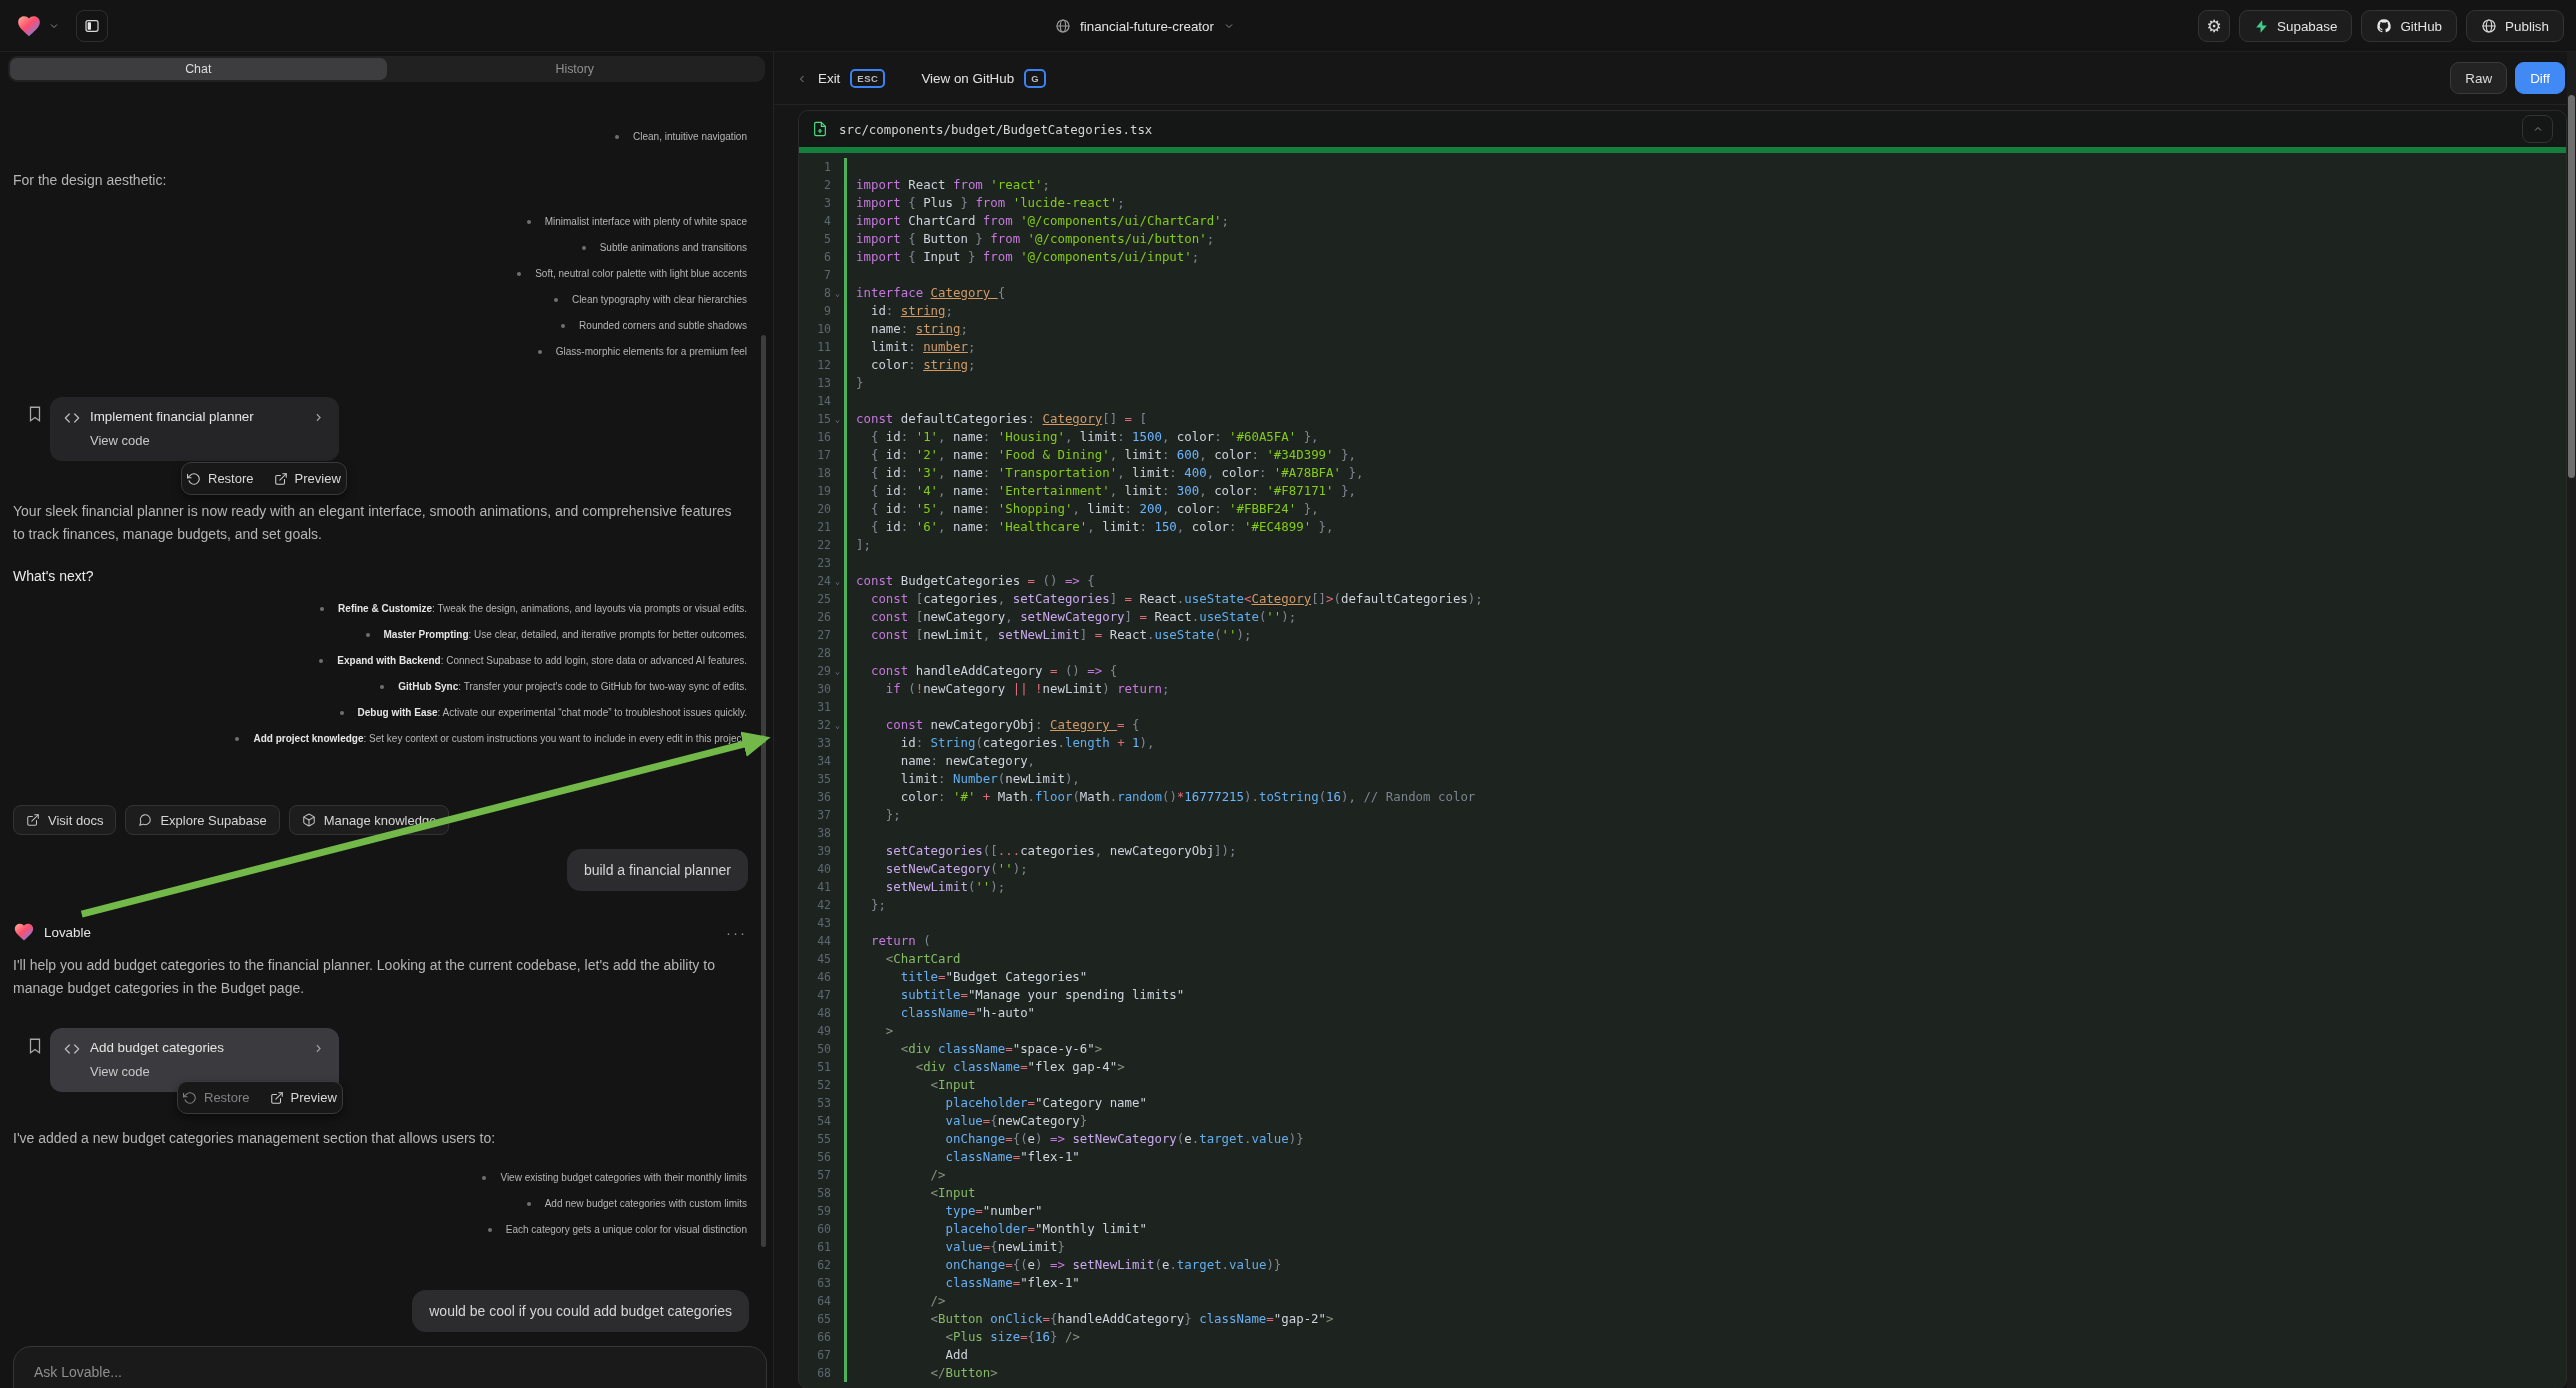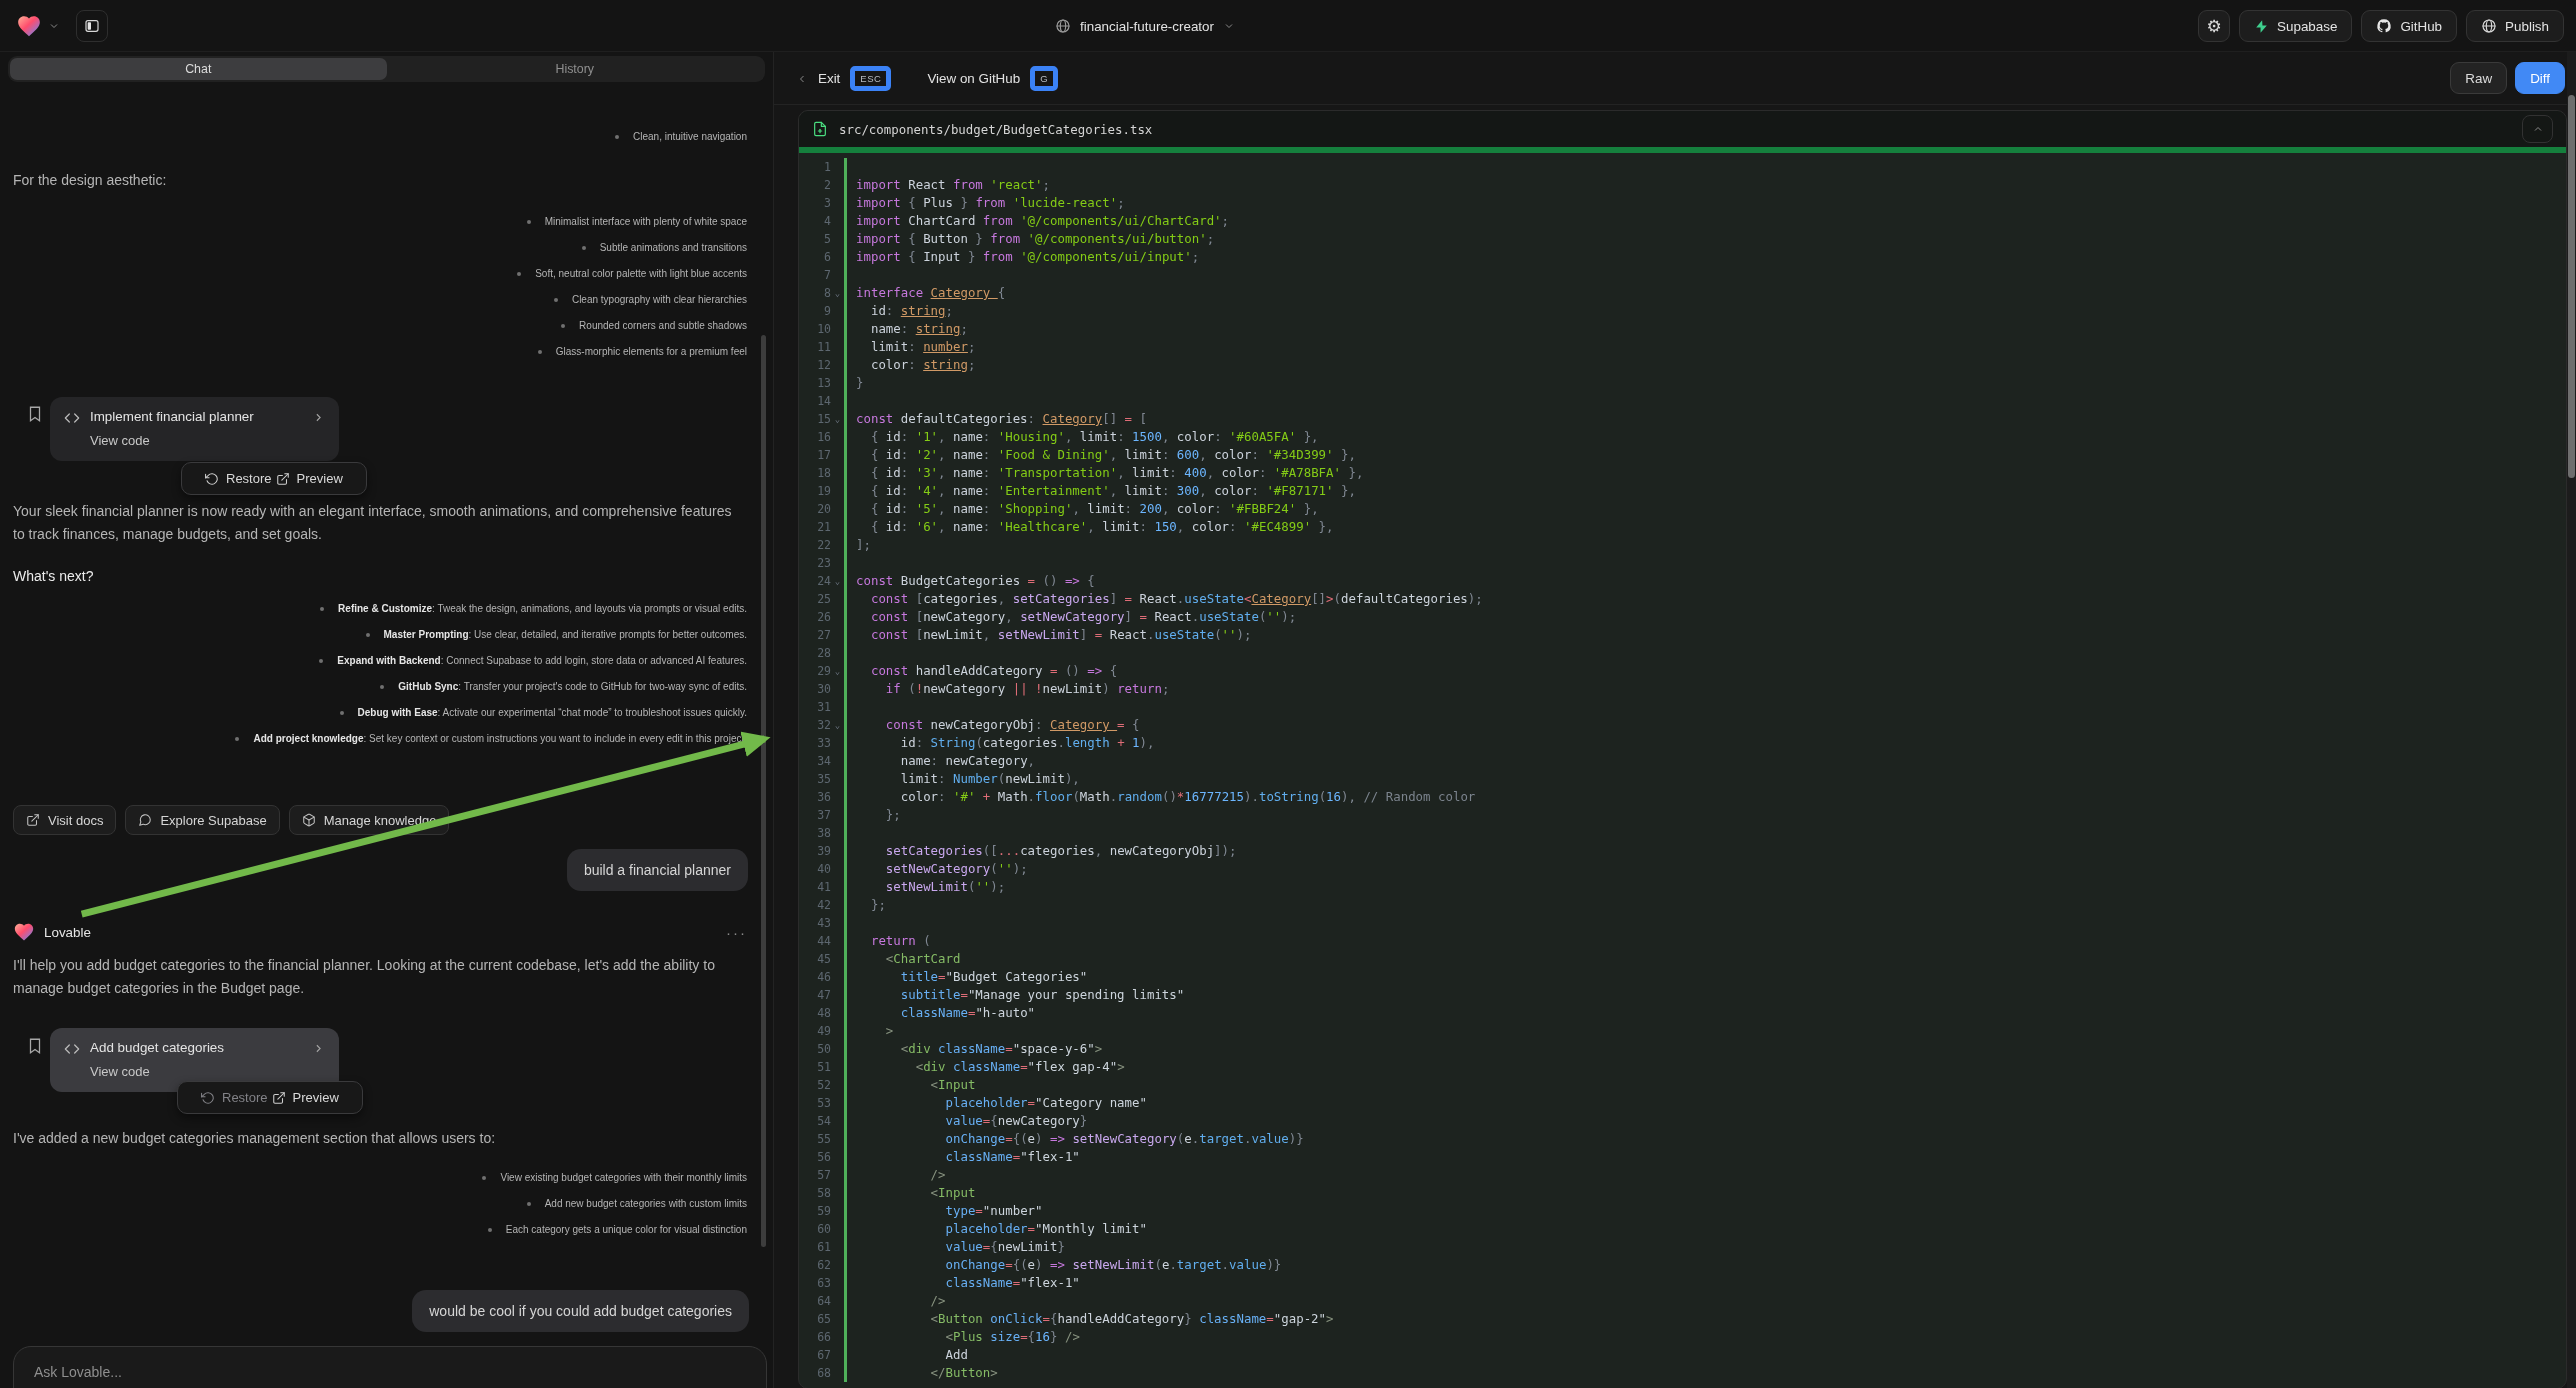--- a/index.html
+++ b/index.html
@@ -38,21 +38,21 @@
 
   .bookmark { position:absolute; width:18px; height:20px; stroke:#a8a8a8; fill:none; stroke-width:1.7; }
   .vcard { position:absolute; left:50px; width:289px; border-radius:12px; padding:12px 14px 13px 14px; }
   .vcard.v1 { background:#252527; }
   .vcard.v2 { background:#3b3b3f; }
   .vcard-row1 { display:flex; align-items:flex-end; gap:10px; }
   .vcard-title { flex:1; font-size:13.4px; color:#e4e4e4; }
   .code-glyph { width:16px; height:12px; stroke:#bdbdbd; fill:none; stroke-width:1.8; stroke-linecap:round; stroke-linejoin:round; }
   .chev-r { width:13px; height:13px; stroke:#a5a5a5; fill:none; stroke-width:2; }
   .vcard-row2 { margin:9px 0 0 26px; font-size:13px; color:#c8c8c8; }
-  .pill { position:absolute; display:flex; align-items:center; gap:4px; background:#181818; border:1px solid #3a3a3c; border-radius:10px; padding:8px 23px; box-shadow:0 4px 10px rgba(0,0,0,.45); }
+  .pill { position:absolute; display:flex; align-items:center; gap:20px; background:#181818; border:1px solid #3a3a3c; border-radius:10px; padding:8px 5px; box-shadow:0 4px 10px rgba(0,0,0,.45); }
   .pill .pbtn { display:flex; align-items:center; gap:7px; font-size:13px; color:#d9d9d9; }
   .pill .pbtn.dim { color:#828287; }
   .pill .pbtn.dim .micon { stroke:#828287; }
   .pill .micon { width:14px; height:14px; stroke:#cfcfcf; }
 
   .actions { position:absolute; left:13px; display:flex; gap:9px; }
   .act-btn { height:30px; display:flex; align-items:center; gap:8px; padding:0 12px; background:#1d1d1d; border:1px solid #333; border-radius:8px; font-size:13px; color:#d6d6d6; }
   .act-btn .micon { width:14px; height:14px; stroke:#c2c2c2; }
 
   .bubble { position:absolute; background:#2c2c2f; border-radius:14px; padding:13px 17px; font-size:14px; color:#d6d6d6; white-space:nowrap; }
@@ -63,21 +63,21 @@
   .ask { position:absolute; left:13px; top:1294px; width:754px; height:89px; background:#1a1a1a; border:1px solid #363636; border-radius:18px; }
   .ask .ph { position:absolute; left:20px; top:17px; font-size:14px; color:#8f8f8f; }
 
   .chat-scroll { position:absolute; left:761px; top:283px; width:5px; height:912px; background:#3d3d3d; border-radius:3px; }
 
   
   .codepanel { position:absolute; left:773px; top:52px; width:1803px; height:1336px; background:#161616; border-left:1px solid #232323; }
   .cp-head { position:absolute; left:0; top:0; width:100%; height:53px; border-bottom:1px solid #232323; }
   .cp-head-left { position:absolute; left:22px; top:0; height:53px; display:flex; align-items:center; gap:10px; }
   .cp-head-left .lbl { font-size:13.4px; color:#e2e2e2; }
-  .kbd { border:5px solid #3b82f6; border-radius:5px; font-size:9.5px; color:#b8bcc2; padding:2px 5px; text-transform:uppercase; letter-spacing:0.5px; }
+  .kbd { border:2px solid #3b82f6; border-radius:5px; font-size:9.5px; color:#b8bcc2; padding:2px 5px; text-transform:uppercase; letter-spacing:0.5px;font-weight:bold; }
   .gap26 { width:16px; }
   .cp-head-right { position:absolute; right:11px; top:10px; display:flex; gap:8px; }
   .raw-btn { height:32px; padding:0 14px; display:flex; align-items:center; background:#232323; border:1px solid #3a3a3a; border-radius:9px; font-size:13.4px; color:#dcdcdc; }
   .diff-btn { height:32px; padding:0 14px; display:flex; align-items:center; background:#4189f5; border:1px solid #4189f5; border-radius:9px; font-size:13.4px; color:#fff; }
 
   .filecard { position:absolute; left:24px; top:58px; width:1769px; height:1279px; border:1px solid #2b2b2b; border-radius:10px; overflow:hidden; background:#1d231f; }
   .fc-head { height:42px; background:#141715; border-bottom:6px solid #15803d; display:flex; align-items:center; padding:0 13px; gap:11px; }
   .fc-path { flex:1; font-family:"DejaVu Sans Mono", monospace; font-size:12.4px; color:#d5d5d5; }
   .fc-collapse { width:31px; height:28px; border:1px solid #323232; border-radius:8px; display:flex; align-items:center; justify-content:center; }
   .file-icon { width:16px; height:16px; stroke:#4ade80; fill:none; stroke-width:1.8; stroke-linecap:round; stroke-linejoin:round; }

